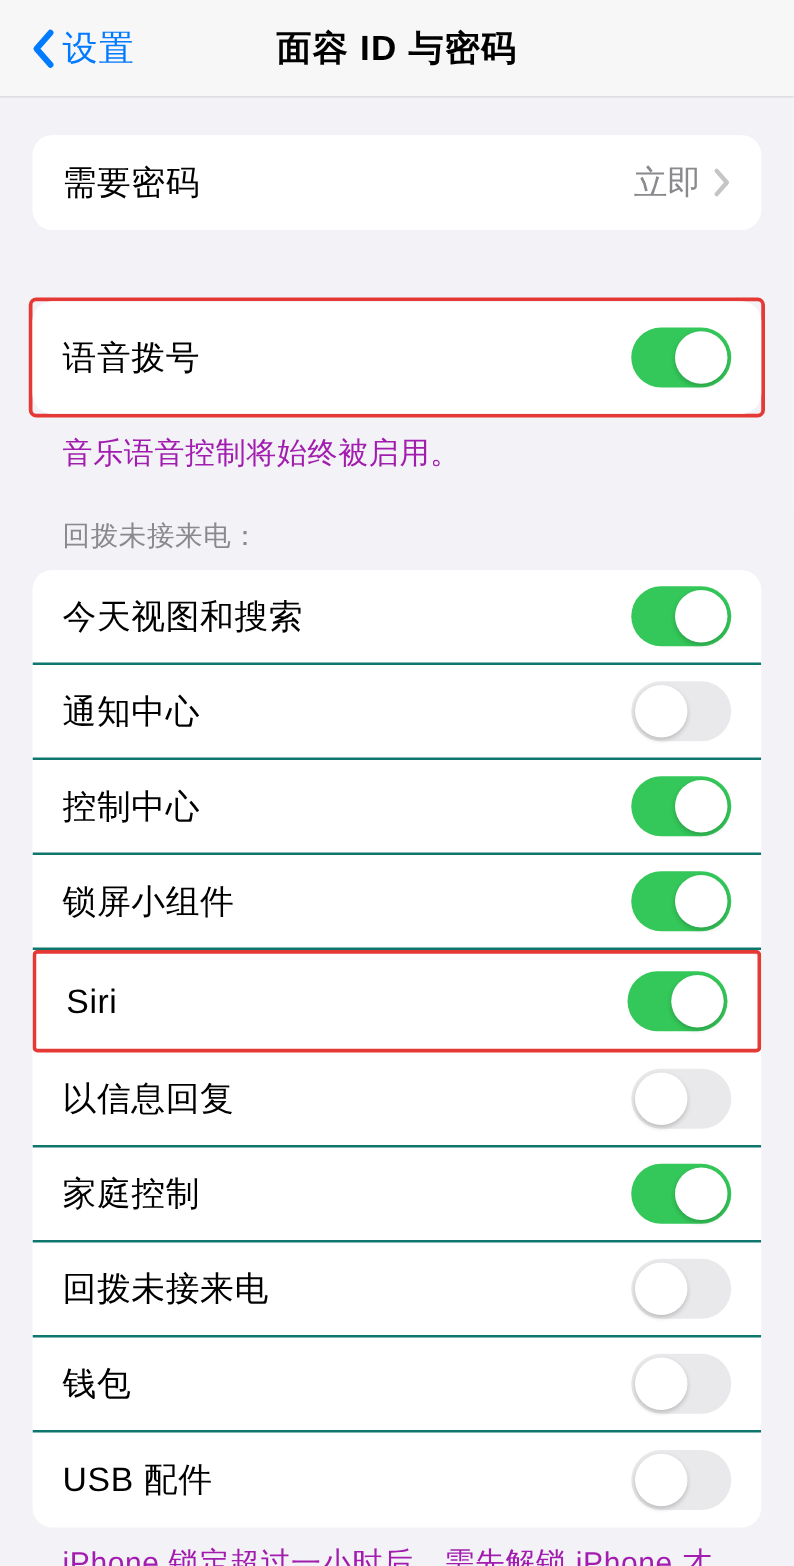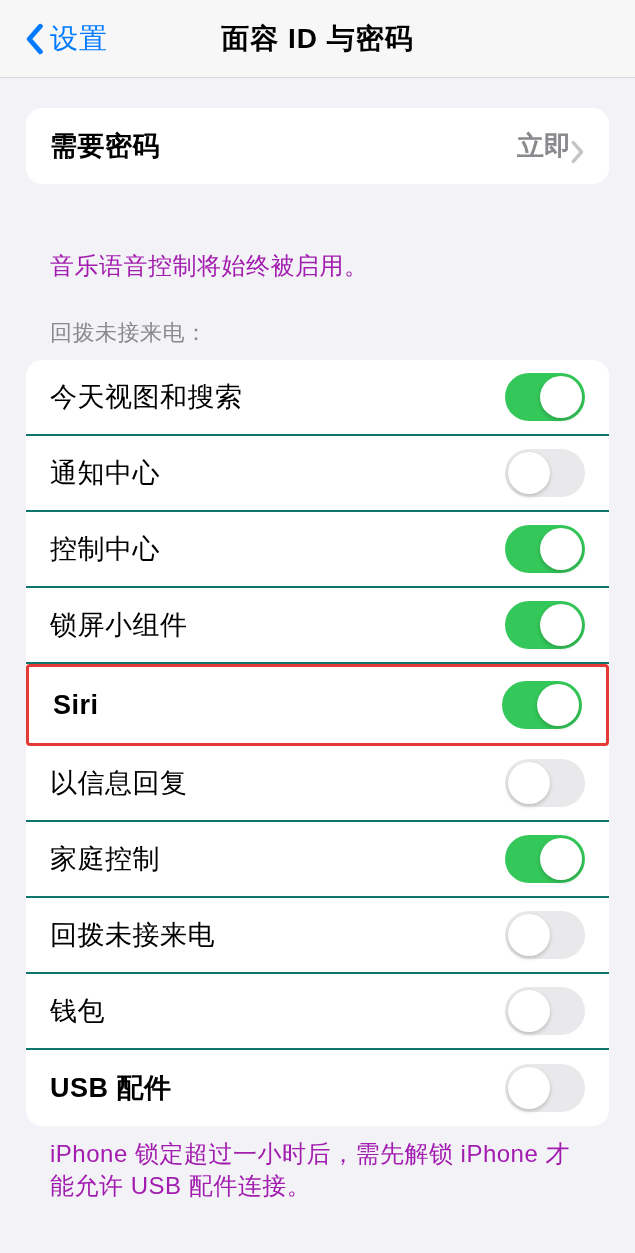--- a/index.html
+++ b/index.html
@@ -59,31 +59,30 @@
     .cell {
       display: flex;
       align-items: center;
       justify-content: space-between;
       padding: 0 24px;
       height: 76px;
       border-bottom: 2px solid #0f766e;
     }
     .cell:last-child {
       border-bottom: none;
-      font-weight: bold;
     }
     .cell-label {
       font-size: 27px;
       color: #000;
       letter-spacing: 0.5px;
     }
     .cell-value-wrap {
       display: flex;
-      align-items: flex-end;
-      gap: 0;
+      align-items: center;
+      gap: 10px;
     }
     .cell-value {
       font-size: 27px;
       color: #8a8a8e;
     }
     .chev-right {
       width: 14px;
       height: 24px;
       color: #c5c5c8;
     }
@@ -158,20 +157,30 @@
           <polyline points="2,2 9,10 2,18"></polyline>
         </svg>
       </div>
     </div>
   </div>
 
   <div class="spacer-sm"></div>
   <div class="spacer-sm"></div>
   <div class="spacer-sm"></div>
 
+  <div class="highlight-box">
+    <div class="cell-group">
+      <div class="cell" style="height:90px">
+        <span class="cell-label">语音拨号</span>
+        <div class="toggle on">
+            <div class="knob"></div>
+          </div>
+      </div>
+    </div>
+  </div>
   <div class="footer-text">音乐语音控制将始终被启用。</div>
 
   <div class="header-text">回拨未接来电：</div>
 
   <div class="cell-group" id="allow-list">
       <div class="cell">
         <span class="cell-label">今天视图和搜索</span>
         <div class="toggle on">
           <div class="knob"></div>
         </div>

